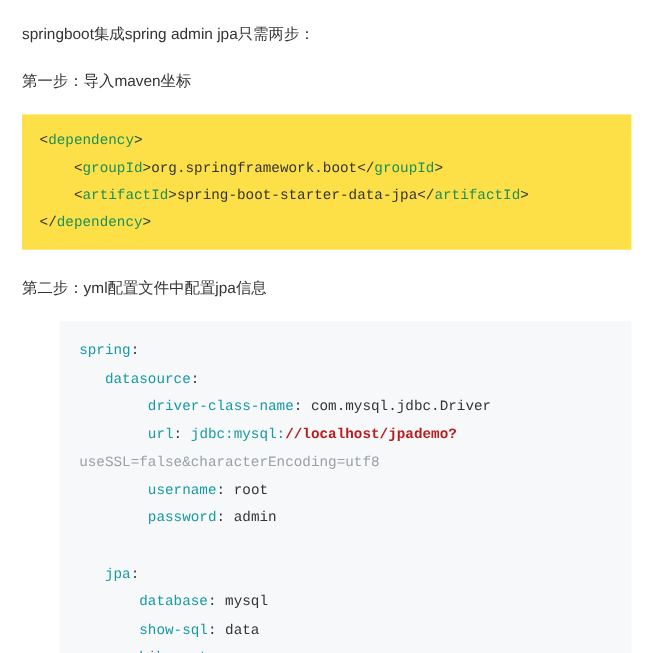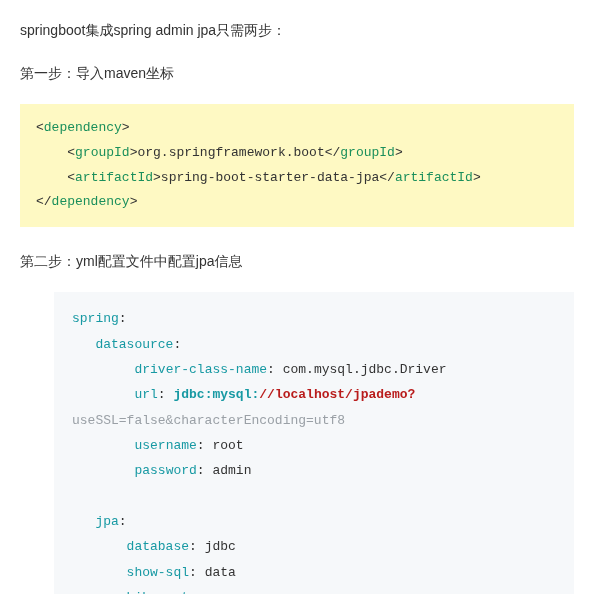--- a/index.html
+++ b/index.html
@@ -8,21 +8,21 @@
     font-family: "Helvetica Neue", Helvetica, Arial, "PingFang SC", "Microsoft YaHei", sans-serif;
     font-size: 14px;
     color: #333;
     background: #fff;
     line-height: 1.8;
     width: 594px;
     box-sizing: border-box;
   }
   p { margin: 10px 0 18px 0; }
   .codeblock {
-    background: #fef9c3;
+    background: #fde047;
     padding: 12px 16px;
     margin: 8px 0 22px 0;
     font-family: Consolas, "Courier New", monospace;
     font-size: 13px;
     line-height: 1.9;
     white-space: pre;
     overflow-x: auto;
   }
   .codeblock2 {
     background: #f6f8fa;
@@ -33,21 +33,21 @@
     line-height: 1.95;
     white-space: pre;
     overflow-x: auto;
   }
   .tag   { color: #1a8f5b; font-weight: 500; }
   .angle { color: #333; }
   .txt   { color: #333; }
   .key   { color: #1799a3; font-weight: 400; }
   .sym   { color: #333; }
   .val   { color: #333; }
-  .url1  { color: #1799a3; font-weight: 700; }
+  .url1  { color: #1799a3; font-weight: 400; }
   .url2  { color: #b91c1c; font-weight: bold; }
   .cont  { color: #9aa0a6; font-weight: 400; margin-top: 28px; }
 </style>
 </head>
 <body>
 
 <p>springboot集成spring admin jpa只需两步：</p>
 
 <p>第一步：导入maven坐标</p>
 
@@ -60,16 +60,16 @@
 
 <div class="codeblock2"><span class="key">spring</span><span class="sym">:</span>
    <span class="key">datasource</span><span class="sym">:</span>
         <span class="key">driver-class-name</span><span class="sym">:</span> <span class="val">com.mysql.jdbc.Driver</span>
         <span class="key">url</span><span class="sym">:</span> <span class="url1">jdbc:mysql:</span><span class="url2">//localhost/jpademo?</span>
 <span class="cont">useSSL=false&amp;characterEncoding=utf8</span>
         <span class="key">username</span><span class="sym">:</span> <span class="val">root</span>
         <span class="key">password</span><span class="sym">:</span> <span class="val">admin</span>
 
    <span class="key">jpa</span><span class="sym">:</span>
-       <span class="key">database</span><span class="sym">:</span> <span class="val">jdbc</span>
+       <span class="key">database</span><span class="sym">:</span> <span class="val">mysql</span>
        <span class="key">show-sql</span><span class="sym">:</span> <span class="val">data</span>
        <span class="key">hibernate</span><span class="sym">:</span>
             </div>
 
 </body></html>

